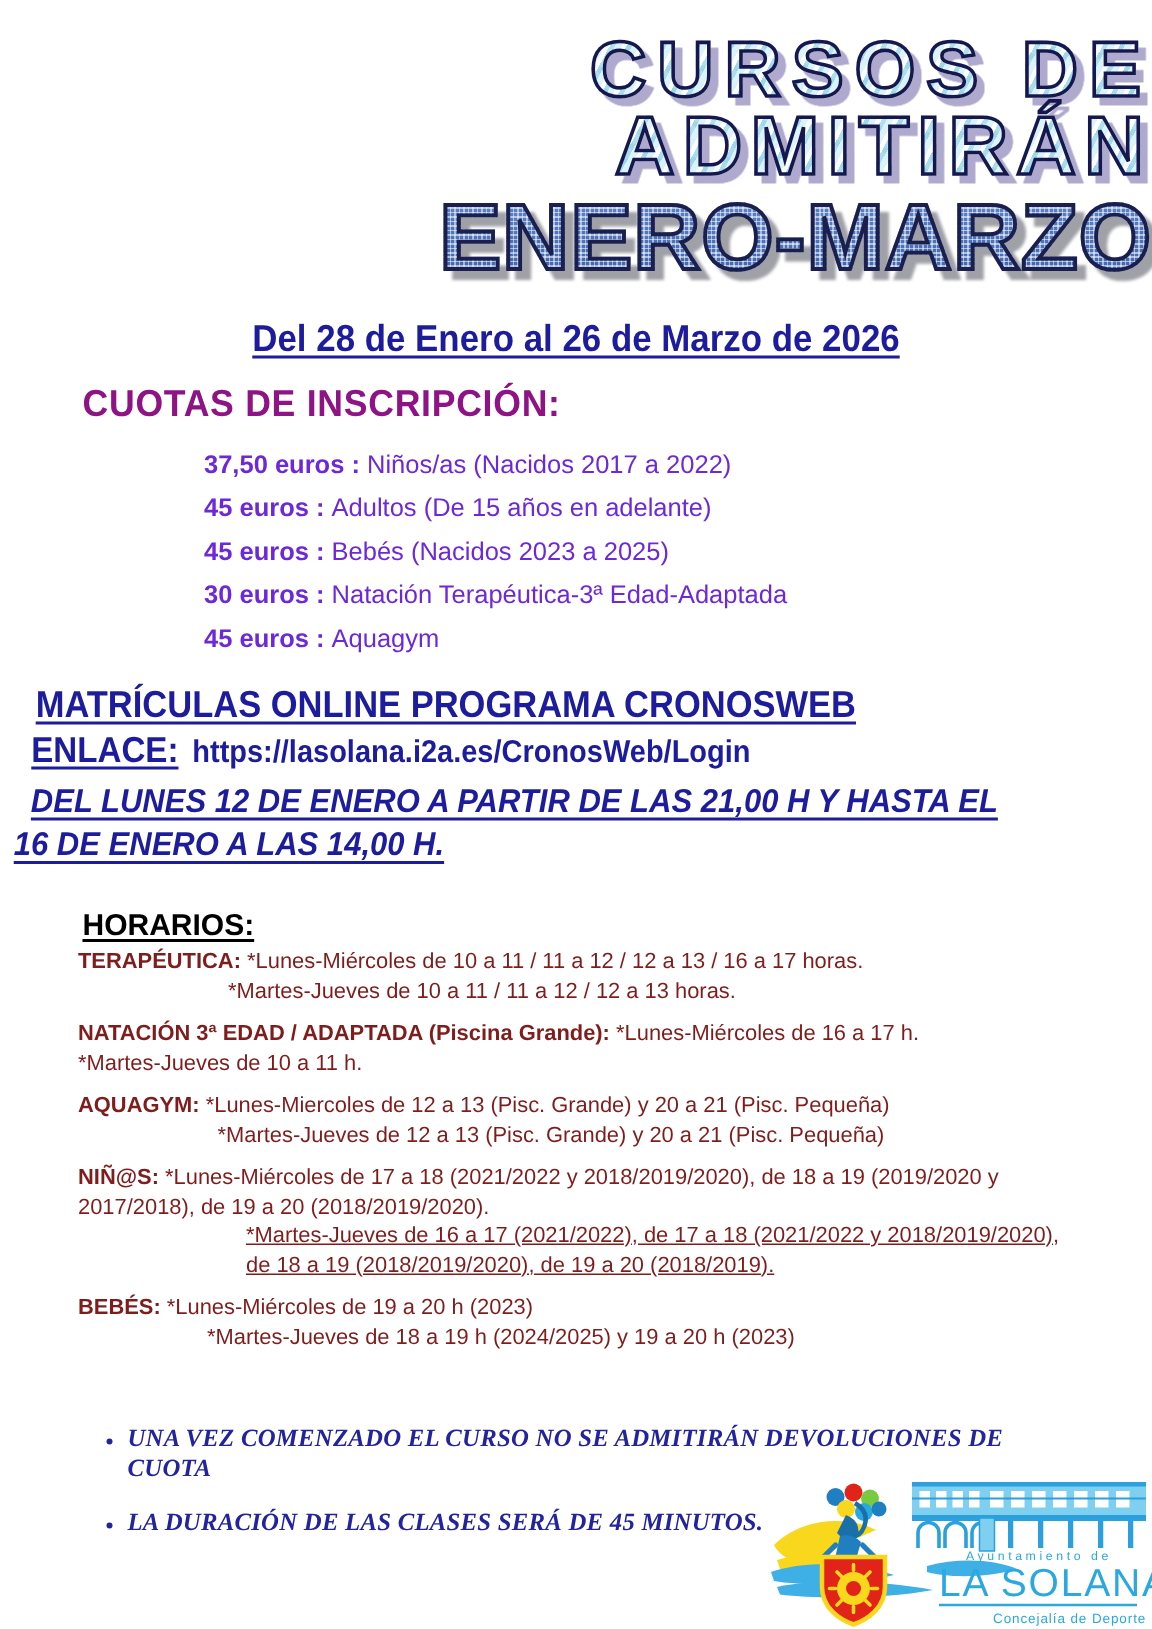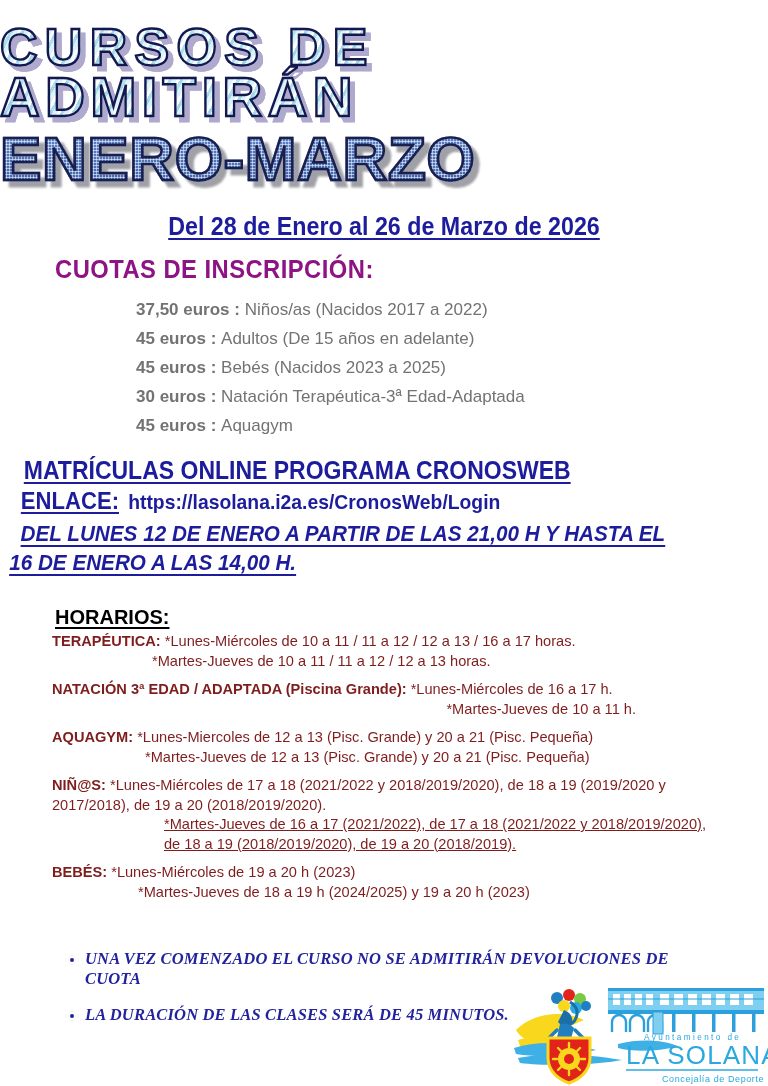--- a/index.html
+++ b/index.html
@@ -23,21 +23,21 @@
     width: 768px;
     height: 1086px;
   }
 
   
   .headline-block {
     position: absolute;
     top: 22px;
     left: 0;
     width: 768px;
-    text-align: left;
+    text-align: right;
   }
   .wa-line {
     display: block;
     font-family: "Liberation Sans", sans-serif;
     font-weight: bold;
     letter-spacing: 0.06em;
     line-height: 0.98;
     white-space: nowrap;
   }
   .wa-ice {
@@ -102,21 +102,21 @@
   }
   .fees-list {
     position: absolute;
     top: 295px;
     left: 136px;
     width: 600px;
   }
   .fee-row {
     font-size: 17px;
     line-height: 29px;
-    color: #737373;
+    color: #6d28d9;
     white-space: nowrap;
   }
   .fee-amount { font-weight: bold; }
 
   
   .matricula {
     position: absolute;
     top: 456px;
     left: 0;
     width: 768px;
@@ -181,21 +181,21 @@
     width: 670px;
     font-size: 14.6px;
     line-height: 19.5px;
     color: #7f1d1d;
   }
   .sched .grp { margin-bottom: 9px; }
   .sched .grp.tight { margin-bottom: 14px; }
   .sched b { font-weight: bold; }
   .sched .ln { display: block; }
   .ind-ter   { padding-left: 100px; }
-  .ind-right { text-align: right; padding-right: 86px; }
+  .ind-right { padding-right: 86px; }
   .ind-aqua  { padding-left: 93px; }
   .ind-adu   { padding-left: 92px; }
   .ind-nin   { padding-left: 112px; text-decoration: underline; }
   .ind-beb   { padding-left: 86px; }
 
   
   .bullets {
     position: absolute;
     top: 948px;
     left: 62px;

